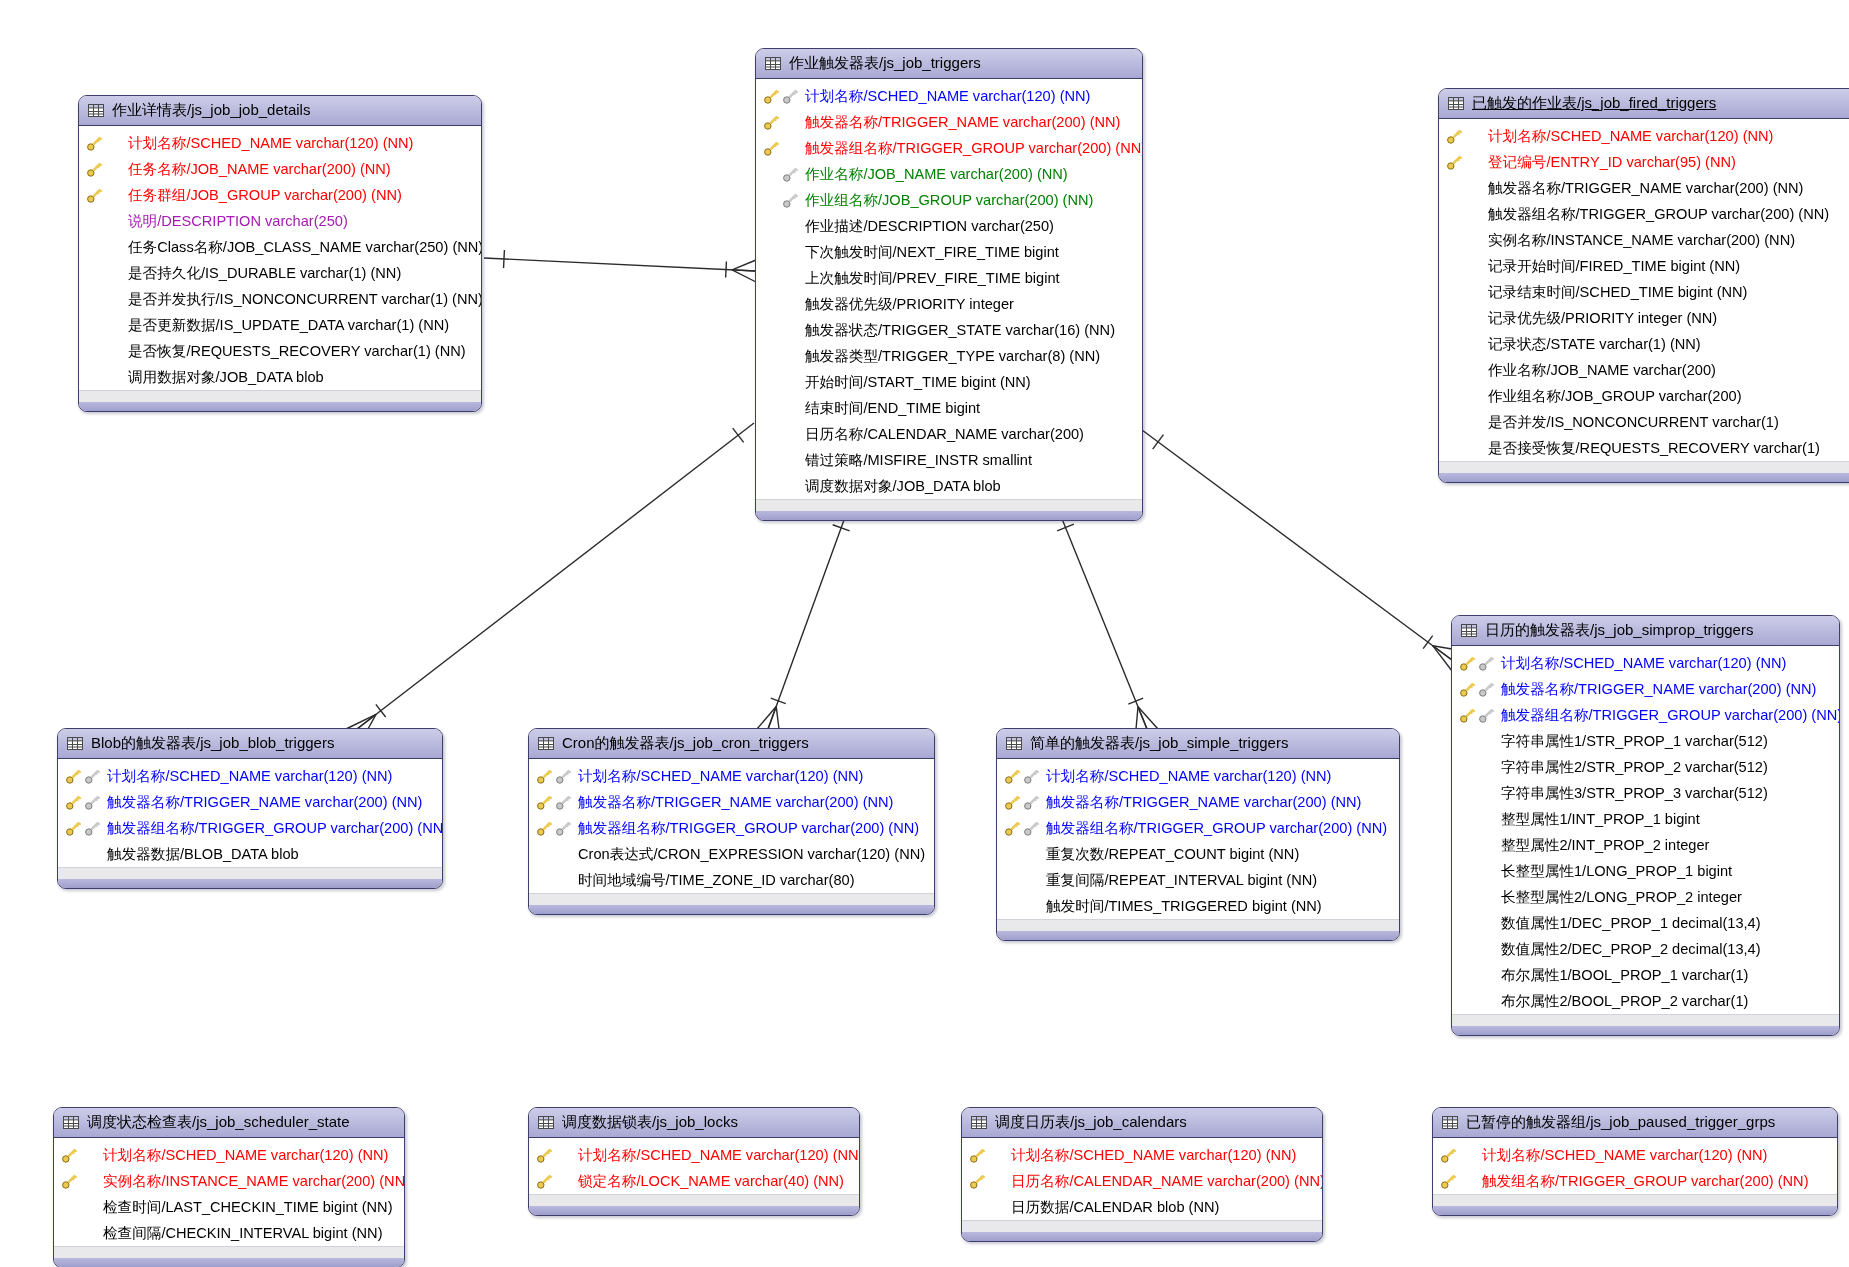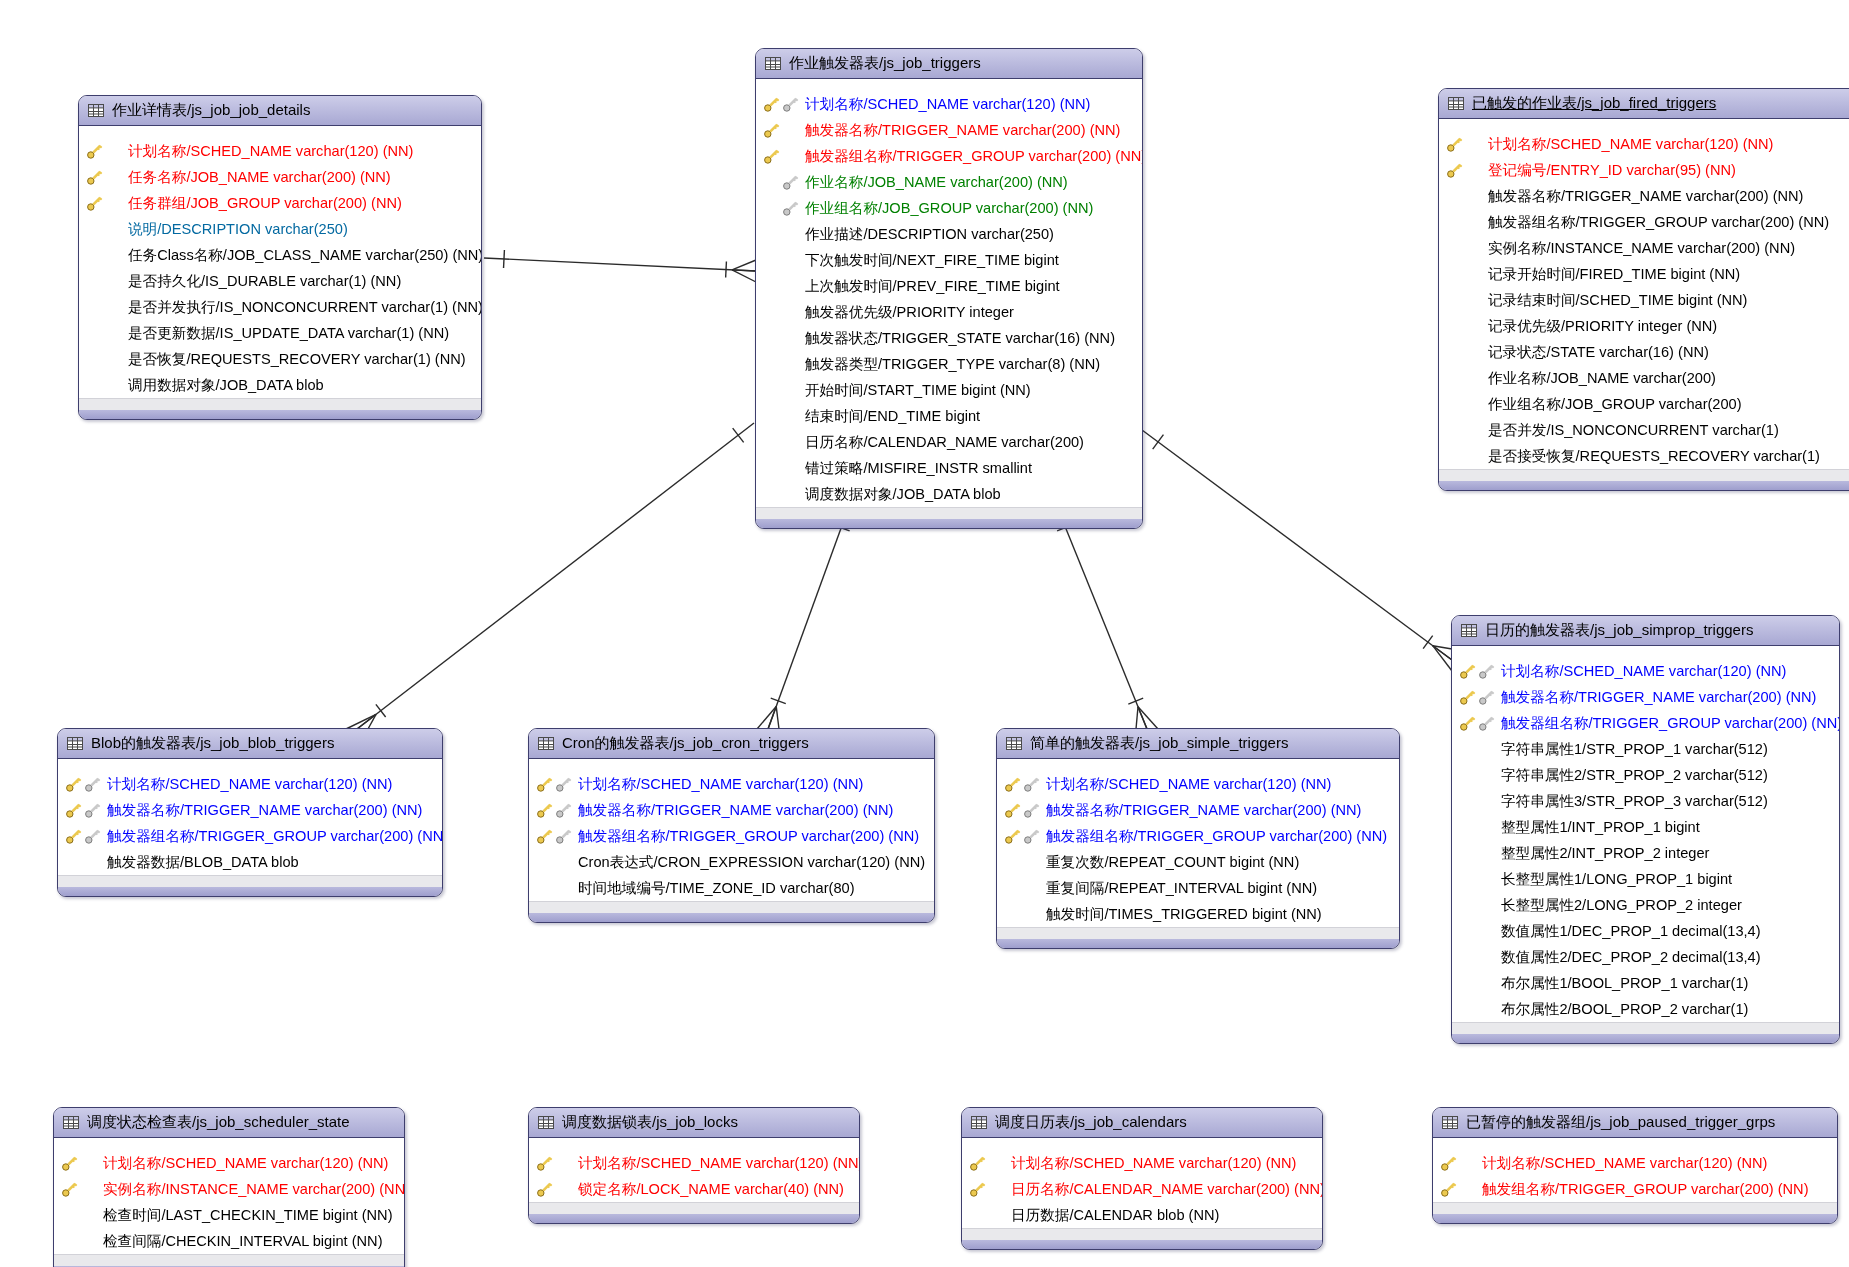--- a/index.html
+++ b/index.html
@@ -12,21 +12,21 @@
   .card{
     position:absolute;background:#ffffff;border:1.6px solid #3e3e6d;border-radius:9px;
     box-shadow:1.5px 2px 3px rgba(60,60,100,.28);overflow:hidden;box-sizing:border-box;
   }
   .hdr{
     height:30px;background:linear-gradient(#cdcde9,#a8a8d3);
     border-bottom:1.6px solid #3e3e6d;display:flex;align-items:center;
     padding-left:9px;gap:8px;box-sizing:border-box;
   }
   .ttitle{font-size:15px;color:#000;white-space:nowrap;}
-  .tbody{padding-top:12px;}
+  .tbody{padding-top:4px;}
   .row{position:relative;height:26px;line-height:26px;white-space:nowrap;}
   .ctext{position:absolute;left:49px;top:0;font-size:14.6px;}
   .k{position:absolute;top:4px;width:17px;height:17px;}
   .k1{left:7px;}
   .k2{left:26px;}
   .fgray{height:11px;background:#e9e9ec;border-top:1px solid #d2d2d8;}
   .flav{height:9px;background:linear-gradient(#b9b9dd,#9e9ecd);}
   .relline{stroke:#2b2b2b;stroke-width:1.4;fill:none;}
 </style>
 </head>
@@ -111,21 +111,21 @@
           <span class="k k1"><svg width="17" height="17" viewBox="0 0 17 17">
               <g stroke="#8a6d1a" stroke-width="1">
                 <circle cx="4.8" cy="12" r="3.2" fill="#ecc94f"></circle>
                 <path d="M7.2 9.6 L14.2 2.6" stroke="#ecc94f" stroke-width="2.6" fill="none"></path>
                 <path d="M13.9 3 l1.7 1.7 M11.8 5.1 l1.5 1.5" stroke="#ecc94f" stroke-width="2" fill="none"></path>
               </g>
             </svg></span>
           <span class="ctext" style="color:#ff0000">任务群组/JOB_GROUP varchar(200) (NN)</span>
         </div>
         <div class="row">
-          <span class="ctext" style="color:#0369a1">说明/DESCRIPTION varchar(250)</span>
+          <span class="ctext" style="color:#a21caf">说明/DESCRIPTION varchar(250)</span>
         </div>
         <div class="row">
           <span class="ctext" style="color:#000000">任务Class名称/JOB_CLASS_NAME varchar(250) (NN)</span>
         </div>
         <div class="row">
           <span class="ctext" style="color:#000000">是否持久化/IS_DURABLE varchar(1) (NN)</span>
         </div>
         <div class="row">
           <span class="ctext" style="color:#000000">是否并发执行/IS_NONCONCURRENT varchar(1) (NN)</span>
         </div>
@@ -292,21 +292,21 @@
         <div class="row">
           <span class="ctext" style="color:#000000">记录开始时间/FIRED_TIME bigint (NN)</span>
         </div>
         <div class="row">
           <span class="ctext" style="color:#000000">记录结束时间/SCHED_TIME bigint (NN)</span>
         </div>
         <div class="row">
           <span class="ctext" style="color:#000000">记录优先级/PRIORITY integer (NN)</span>
         </div>
         <div class="row">
-          <span class="ctext" style="color:#000000">记录状态/STATE varchar(16) (NN)</span>
+          <span class="ctext" style="color:#000000">记录状态/STATE varchar(1) (NN)</span>
         </div>
         <div class="row">
           <span class="ctext" style="color:#000000">作业名称/JOB_NAME varchar(200)</span>
         </div>
         <div class="row">
           <span class="ctext" style="color:#000000">作业组名称/JOB_GROUP varchar(200)</span>
         </div>
         <div class="row">
           <span class="ctext" style="color:#000000">是否并发/IS_NONCONCURRENT varchar(1)</span>
         </div>

